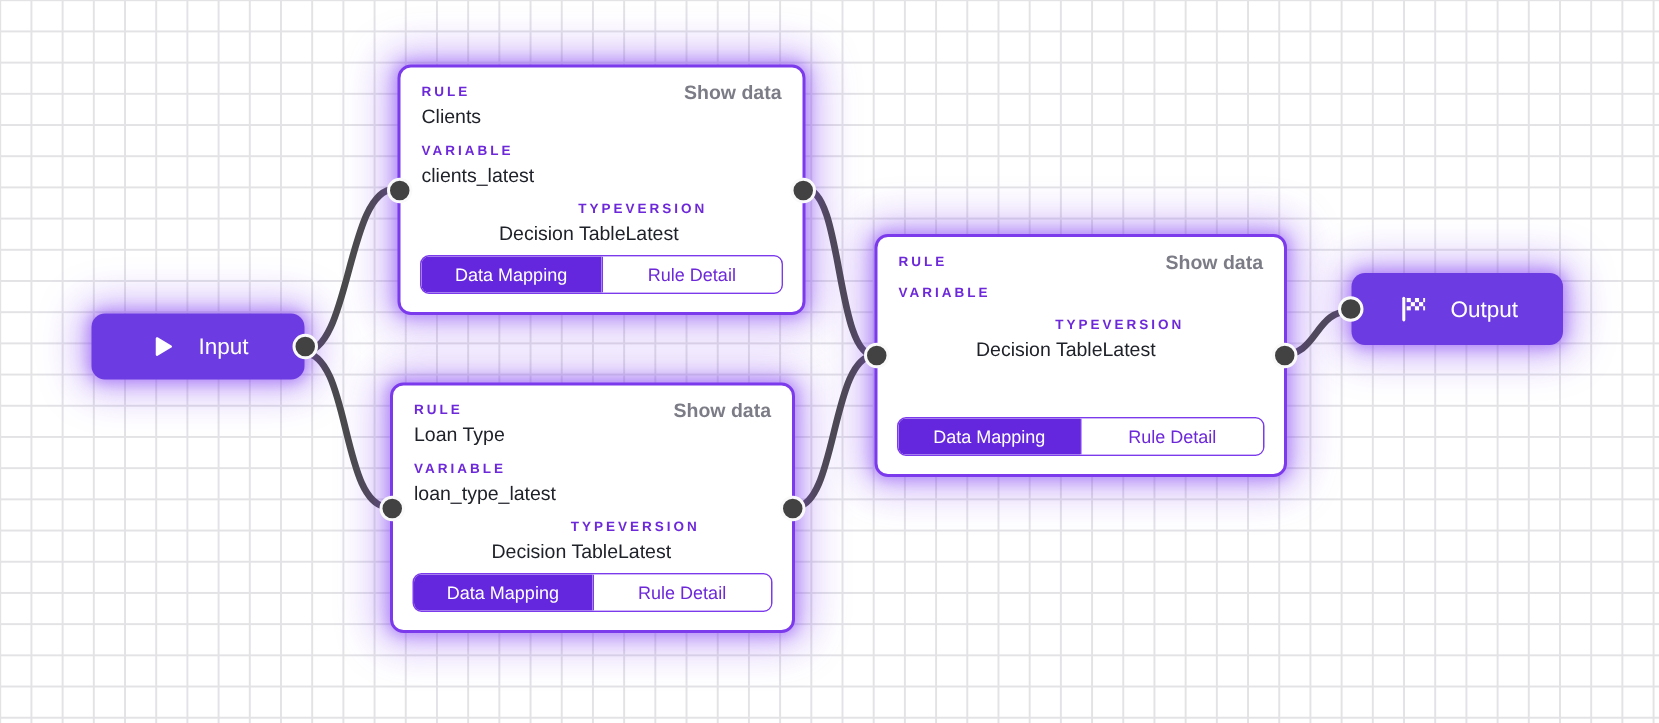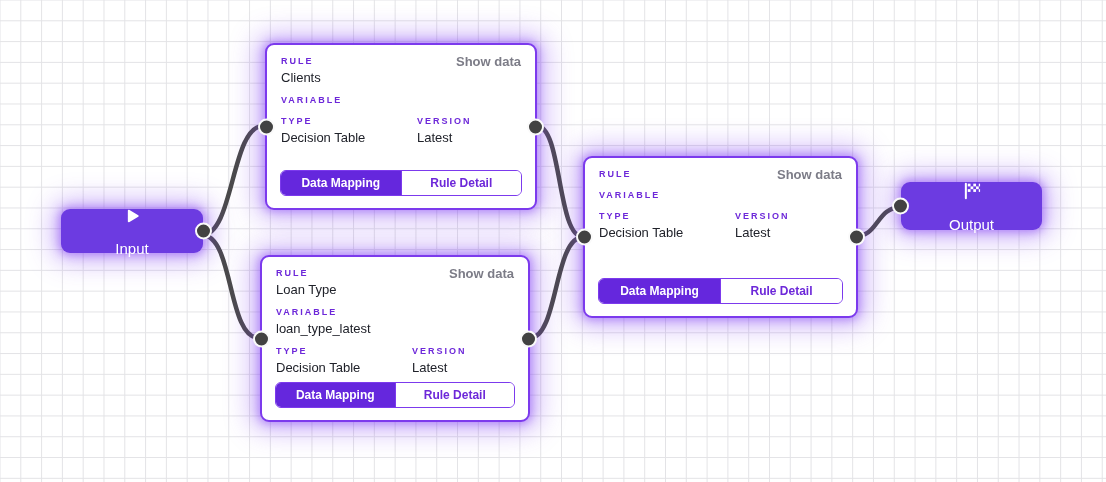--- a/index.html
+++ b/index.html
@@ -28,21 +28,20 @@
 
   svg.edges{position:absolute;left:0;top:0;width:1106px;height:482px;pointer-events:none;}
   svg.edges path{fill:none;stroke:var(--edge);stroke-width:4.5;stroke-linecap:round;pointer-events:stroke;}
 
   
   .io-node{
     position:absolute;display:flex;align-items:center;justify-content:center;gap:14px;
     background:var(--node-fill);border-radius:9px;color:#fff;font-size:15px;
     box-shadow:0 0 10px 2px rgba(134,70,243,.55), 0 0 26px 9px rgba(134,70,243,.38);
     cursor:grab;
-    flex-direction:column;
   }
   .io-node.input{left:61px;top:209px;width:142px;height:44px;}
   .io-node.output{left:901px;top:182px;width:141px;height:48px;}
   .io-icon{display:flex;align-items:center;}
   .io-icon svg{display:block;}
 
   
   .rule-node{
     position:absolute;background:#fff;border:2px solid var(--border);border-radius:9px;
     padding:11px 14px;
@@ -57,29 +56,29 @@
     position:absolute;top:9px;right:14px;font-size:13px;font-weight:700;
     color:var(--show-data-text);cursor:pointer;margin-left:16px;
   }
   .field{margin-bottom:10px;}
   .flabel{
     font-size:9px;font-weight:700;letter-spacing:2px;color:var(--accent);
     line-height:11px;margin-bottom:3px;
   }
   .fvalue{font-size:13px;font-weight:400;color:var(--value-text);line-height:15px;}
   .cols{display:flex;}
-  .cols .field:first-child{width:136px;}
+  .cols .field:first-child{width:136px;text-align:right;}
 
   .segmented{
     position:absolute;left:13px;right:13px;bottom:12px;height:26px;
     display:flex;border:1px solid var(--border);border-radius:6px;overflow:hidden;background:#fff;
   }
   .seg{
     flex:1;display:flex;align-items:center;justify-content:center;
-    font-family:"Liberation Sans",sans-serif;font-size:12px;font-weight:700;
+    font-family:"Liberation Sans",sans-serif;font-size:12px;font-weight:400;
     background:#fff;color:var(--accent);border:none;cursor:pointer;
   }
   .seg.active{background:var(--active-tab-fill);color:#fff;}
   .seg + .seg{border-left:1px solid var(--border);}
 
   
   .handle{
     position:absolute;width:17px;height:17px;border-radius:50%;
     background:#424242;border:2px solid #fafafa;cursor:crosshair;z-index:3;
   }
@@ -112,20 +111,21 @@
   <div class="rule-node clients">
     <span class="handle left"></span>
     <span class="handle right"></span>
     <div class="show-data">Show data</div>
     <div class="field">
       <div class="flabel">RULE</div>
       <div class="fvalue">Clients</div>
     </div>
     <div class="field">
       <div class="flabel">VARIABLE</div>
+      <div class="fvalue">clients_latest</div>
     </div>
     <div class="cols">
       <div class="field">
         <div class="flabel">TYPE</div>
         <div class="fvalue">Decision Table</div>
       </div>
       <div class="field">
         <div class="flabel">VERSION</div>
         <div class="fvalue">Latest</div>
       </div>

